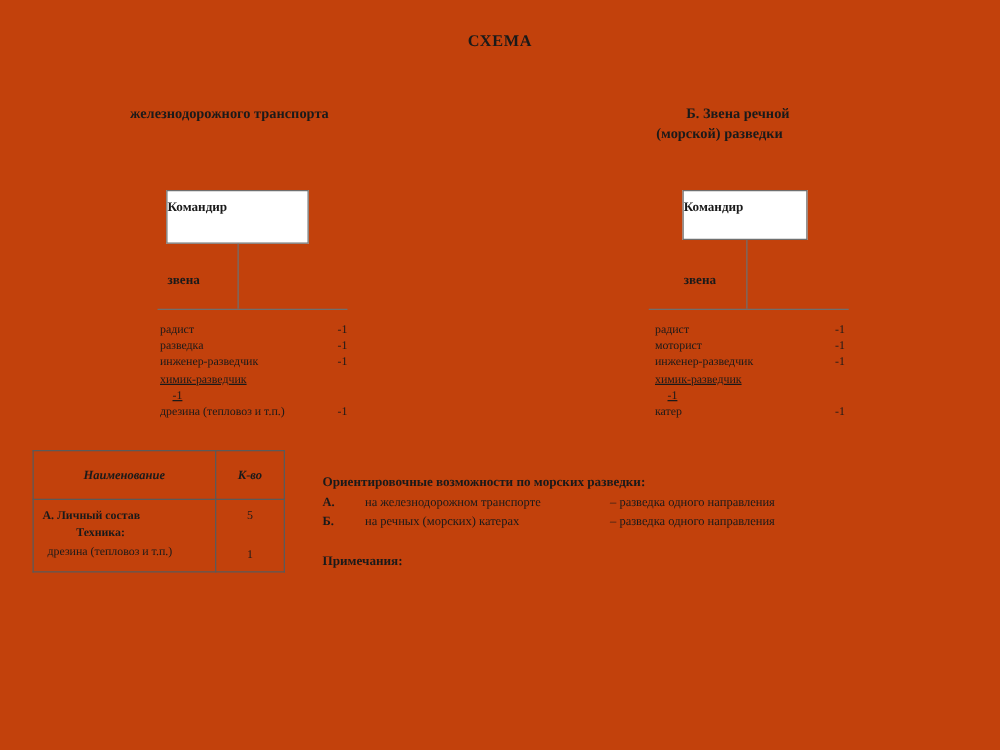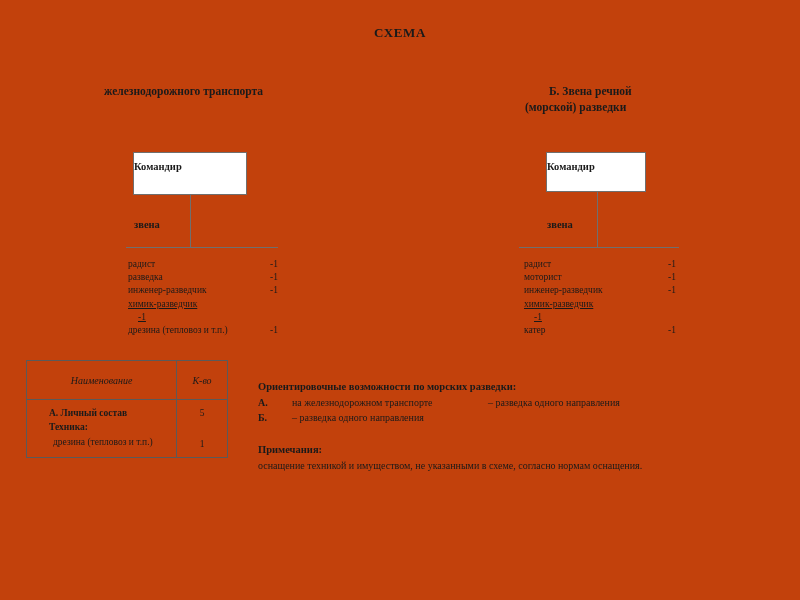--- a/index.html
+++ b/index.html
@@ -105,32 +105,32 @@
     border-collapse: collapse;
     font-size: 9.5px;
   }
   .sum-table td, .sum-table th {
     border: 1px solid #5a5a5a;
     padding: 0;
     vertical-align: top;
   }
   .sum-table th {
     font-style: italic;
-    font-weight: normal;
+    font-weight: bold;
     font-size: 10px;
     text-align: center;
     height: 38px;
     vertical-align: middle;
   }
-  .sum-table .c-name { width: 144px; padding: 6px 0 6px 22px; }
+  .sum-table .c-name { width: 144px; padding: 6px 0 6px 7px; }
   .sum-table .c-qty  { width: 58px;  text-align: center; padding: 6px 0 6px 0; }
   .sum-table .hdr-name { width: 144px; }
   .sum-table .hdr-qty  { width: 58px; }
   .sum-table .strong { font-weight: bold; display: block; line-height: 14px; }
-  .sum-table .tech   { font-weight: bold; display: block; line-height: 14px; }
+  .sum-table .tech   { font-weight: bold; display: block; line-height: 14px; margin-left: 27px; }
   .sum-table .item   { display: block; line-height: 17px; padding-left: 4px; }
   .sum-table .q1 { display: block; line-height: 14px; }
   .sum-table .q2 { display: block; line-height: 14px; padding-top: 17px; }
 
   
   .notes {
     position: absolute;
     left: 258px;
     top: 378px;
     width: 520px;
@@ -259,22 +259,22 @@
   <div class="notes">
     <span class="cap">Ориентировочные возможности по морских разведки:</span>
 
     <div class="cap-row">
       <span class="mk">А.</span>
       <span class="desc">на железнодорожном транспорте</span>
       <span class="res">– разведка одного направления</span>
     </div>
     <div class="cap-row">
       <span class="mk">Б.</span>
+      <span class="desc">на речных (морских) катерах</span>
       <span class="res">– разведка одного направления</span>
     </div>
 
     <div class="gap"></div>
 
     <span class="cap">Примечания:</span>
-    <span class="note-text">оснащение техникой и имуществом, не указанными в схеме, согласно нормам оснащения.</span>
   </div>
 
 </div>
 
 </body></html>

